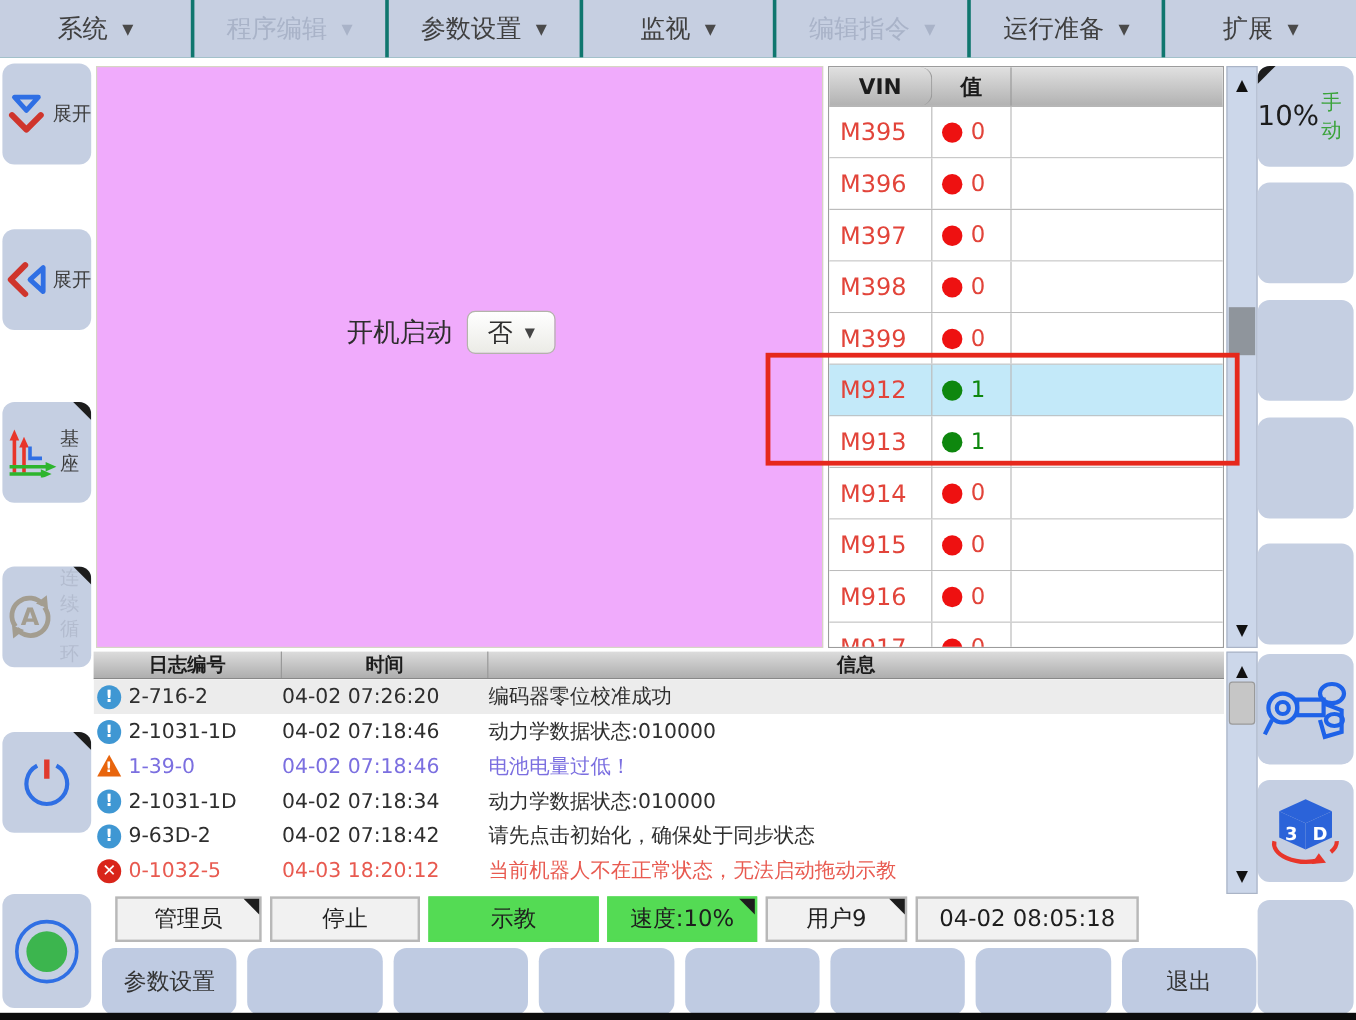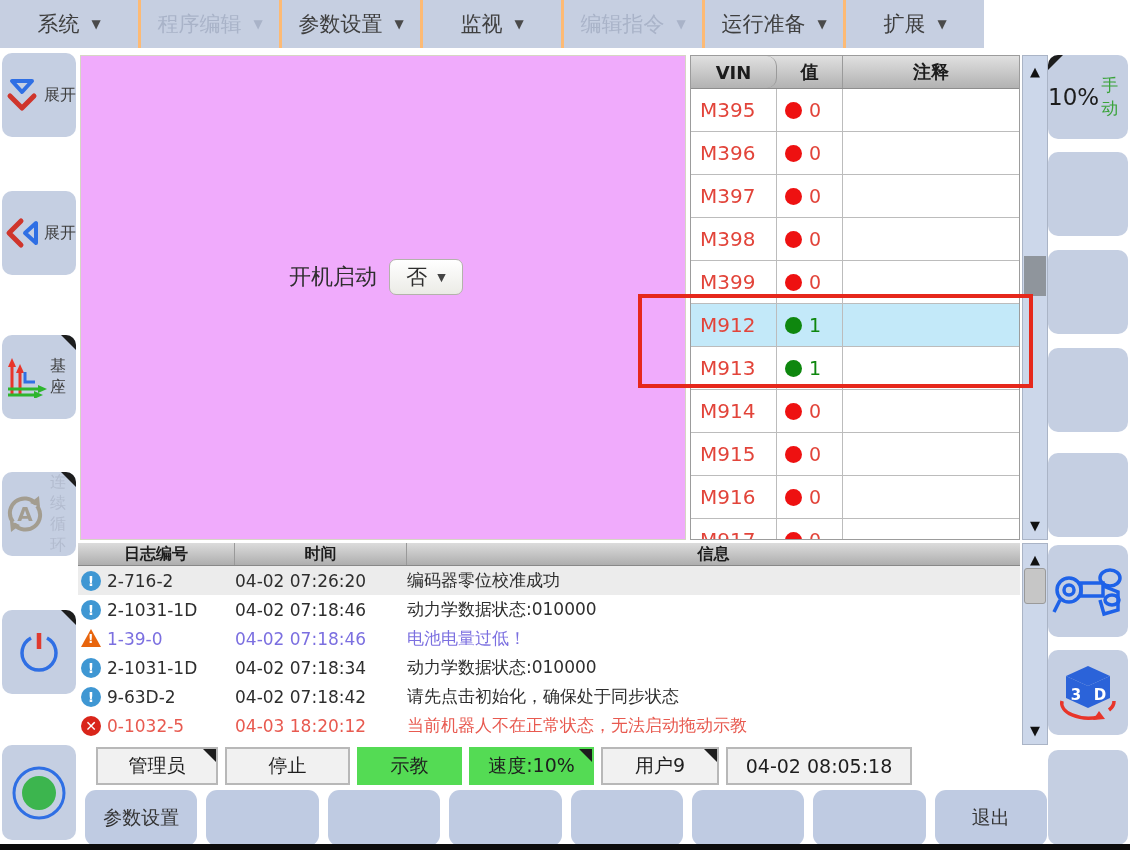--- a/index.html
+++ b/index.html
@@ -1,22 +1,22 @@
 <!DOCTYPE html>
 <html><head>
 <meta charset="utf-8">
 <style>
   * { margin:0; padding:0; box-sizing:border-box; }
   html,body { width:1130px; height:850px; background:#fff; overflow:hidden;
     font-family:"DejaVu Sans","Liberation Sans",sans-serif; }
   .screen { position:relative; width:1130px; height:850px; background:#fff; }
 
   
-  .menubar { position:absolute; left:0; top:0; width:984px; height:48px;
-    display:flex; gap:3px; background:#fdba74; }
+  .menubar { position:absolute; left:0; top:0; width:1130px; height:48px;
+    display:flex; gap:3px; background:#0f766e; }
   .menu-item { flex:1; background:#c6cfe1; display:flex; align-items:center;
     justify-content:center; gap:12px; font-size:21px; color:#3f3f3f; cursor:default; }
   .menu-item .arr { font-size:12px; color:#4a4a4a; }
   .menu-item.disabled { color:#a9b3c8; }
   .menu-item.disabled .arr { color:#a9b3c8; }
 
   
   .side-btn { position:absolute; background:#c5cfe2; border-radius:10px;
     display:flex; align-items:center; justify-content:center;
     gap:2px; overflow:hidden; }
@@ -115,21 +115,21 @@
     background:#ccd7ea; border:1px solid #aab4c6; }
   .lthumb { position:absolute; left:1px; top:24px; width:22px; height:36px;
     background:#c6c6c6; border:1px solid #9a9a9a; border-radius:3px; }
 
   
   .statusbar { position:absolute; left:96px; top:747px; width:972px; height:38px;
     display:flex; gap:7px; }
   .scell { position:relative; display:flex; align-items:center; justify-content:center;
     font-size:19px; color:#1e1e1e; background:#f1f1f1; border:2px solid #b8b8b8; }
   .scell.green { background:#54db54; border-color:#54db54; }
-  .sc1 { width:122px; } .sc2 { width:125px; } .sc3 { width:105px; }
+  .sc1 { width:122px; } .sc2 { width:125px; } .sc3 { width:142px; }
   .sc4 { width:125px; } .sc5 { width:123px; } .sc6 { width:118px; }
   .sc7 { width:186px; }
   .scell .corner-tr { border-top-width:13px; border-left-width:13px; }
 
   
   .fkeys { position:absolute; left:85px; top:790px; width:962px; height:56px;
     display:flex; gap:9px; }
   .fkey { flex:1; background:#bfcbe2; border-radius:11px; display:flex;
     align-items:center; justify-content:center; font-size:19px; color:#333; }
 
@@ -253,21 +253,20 @@
         <span class="darr">▼</span>
       </div>
     </div>
   </div>
 
   <div class="vin-table">
     <div class="vin-grid">
       <div class="vhead">
         <div class="cw1">VIN</div>
         <div class="cw2">值</div>
-        <div class="cw3">注释</div>
       </div>
       <div id="vin-rows">
           <div class="vrow">
             <div class="c-vin">M395</div>
             <div class="c-val off">
               <span class="dot off"></span>
               <span class="vtext">0</span>
             </div>
             <div class="c-com"></div>
           </div>

